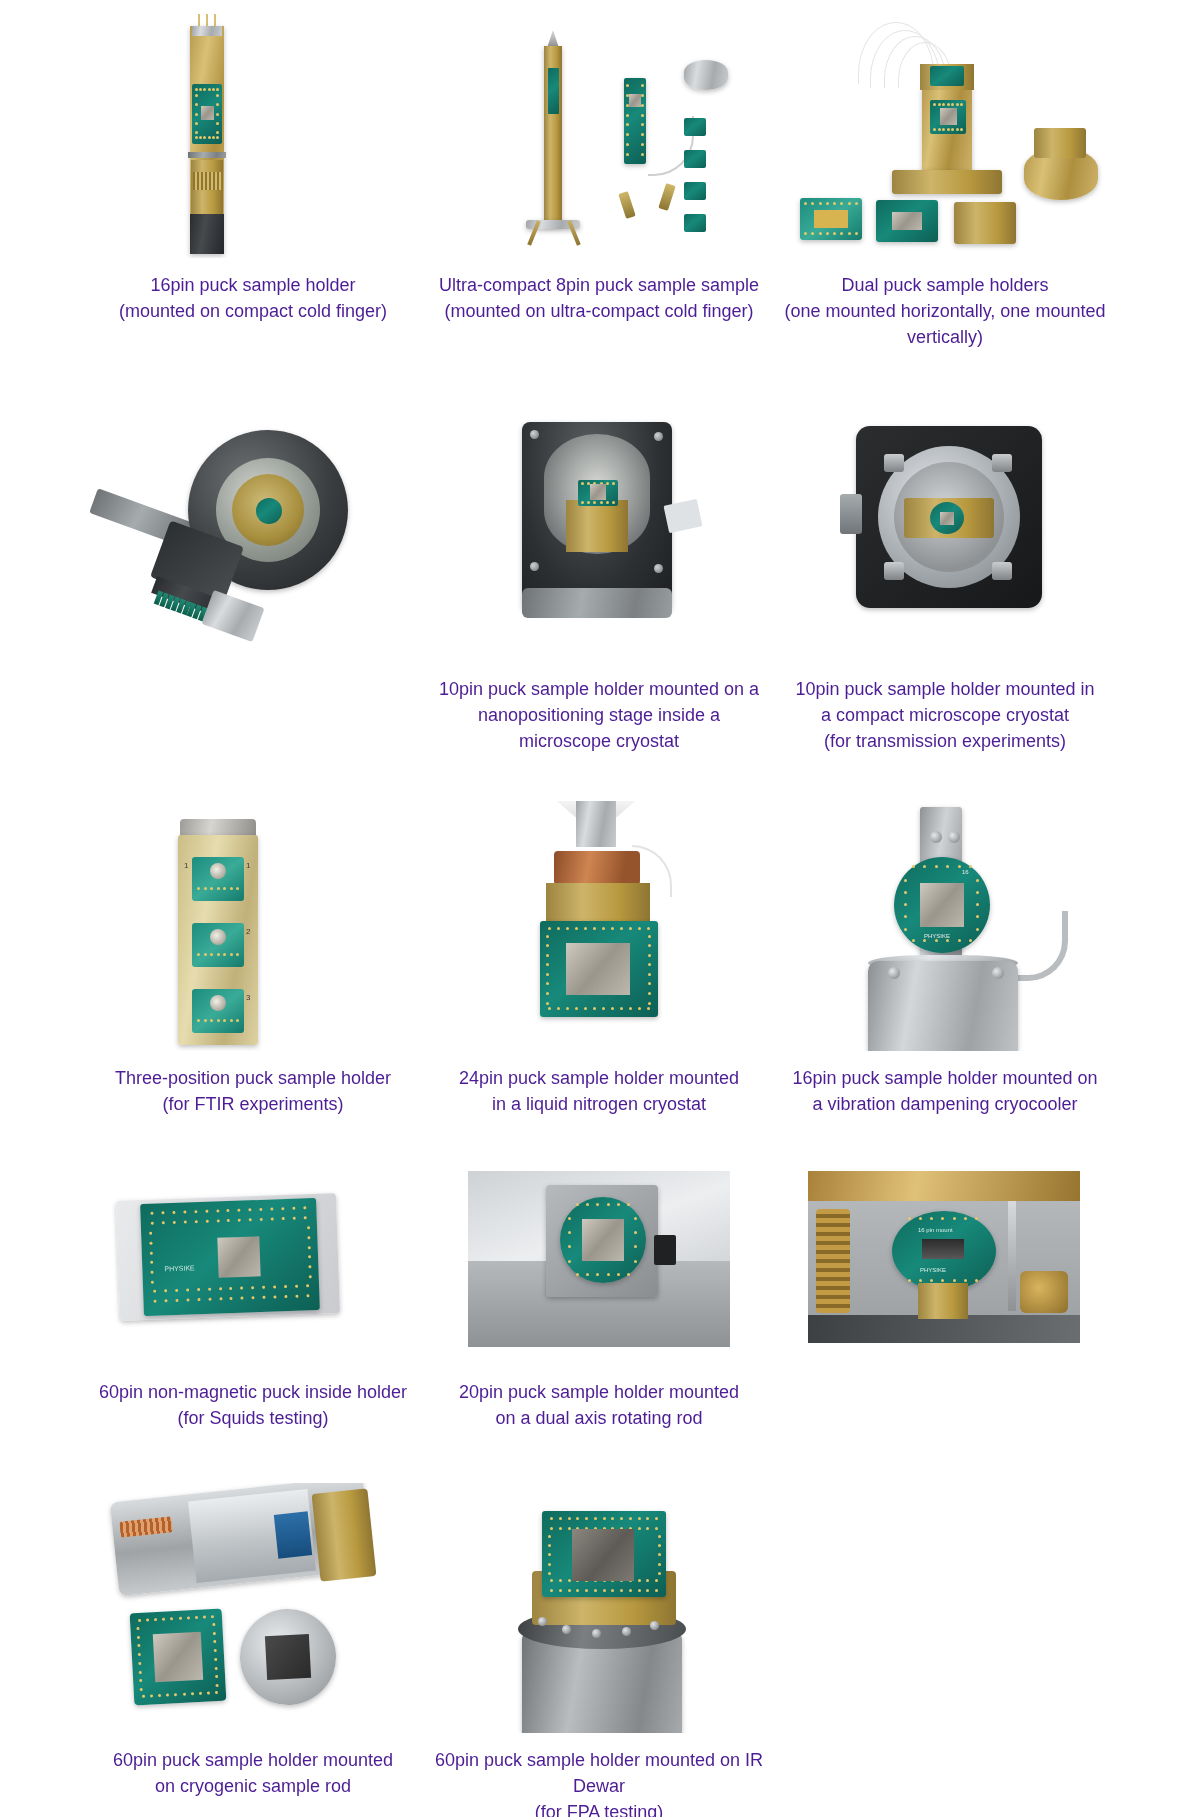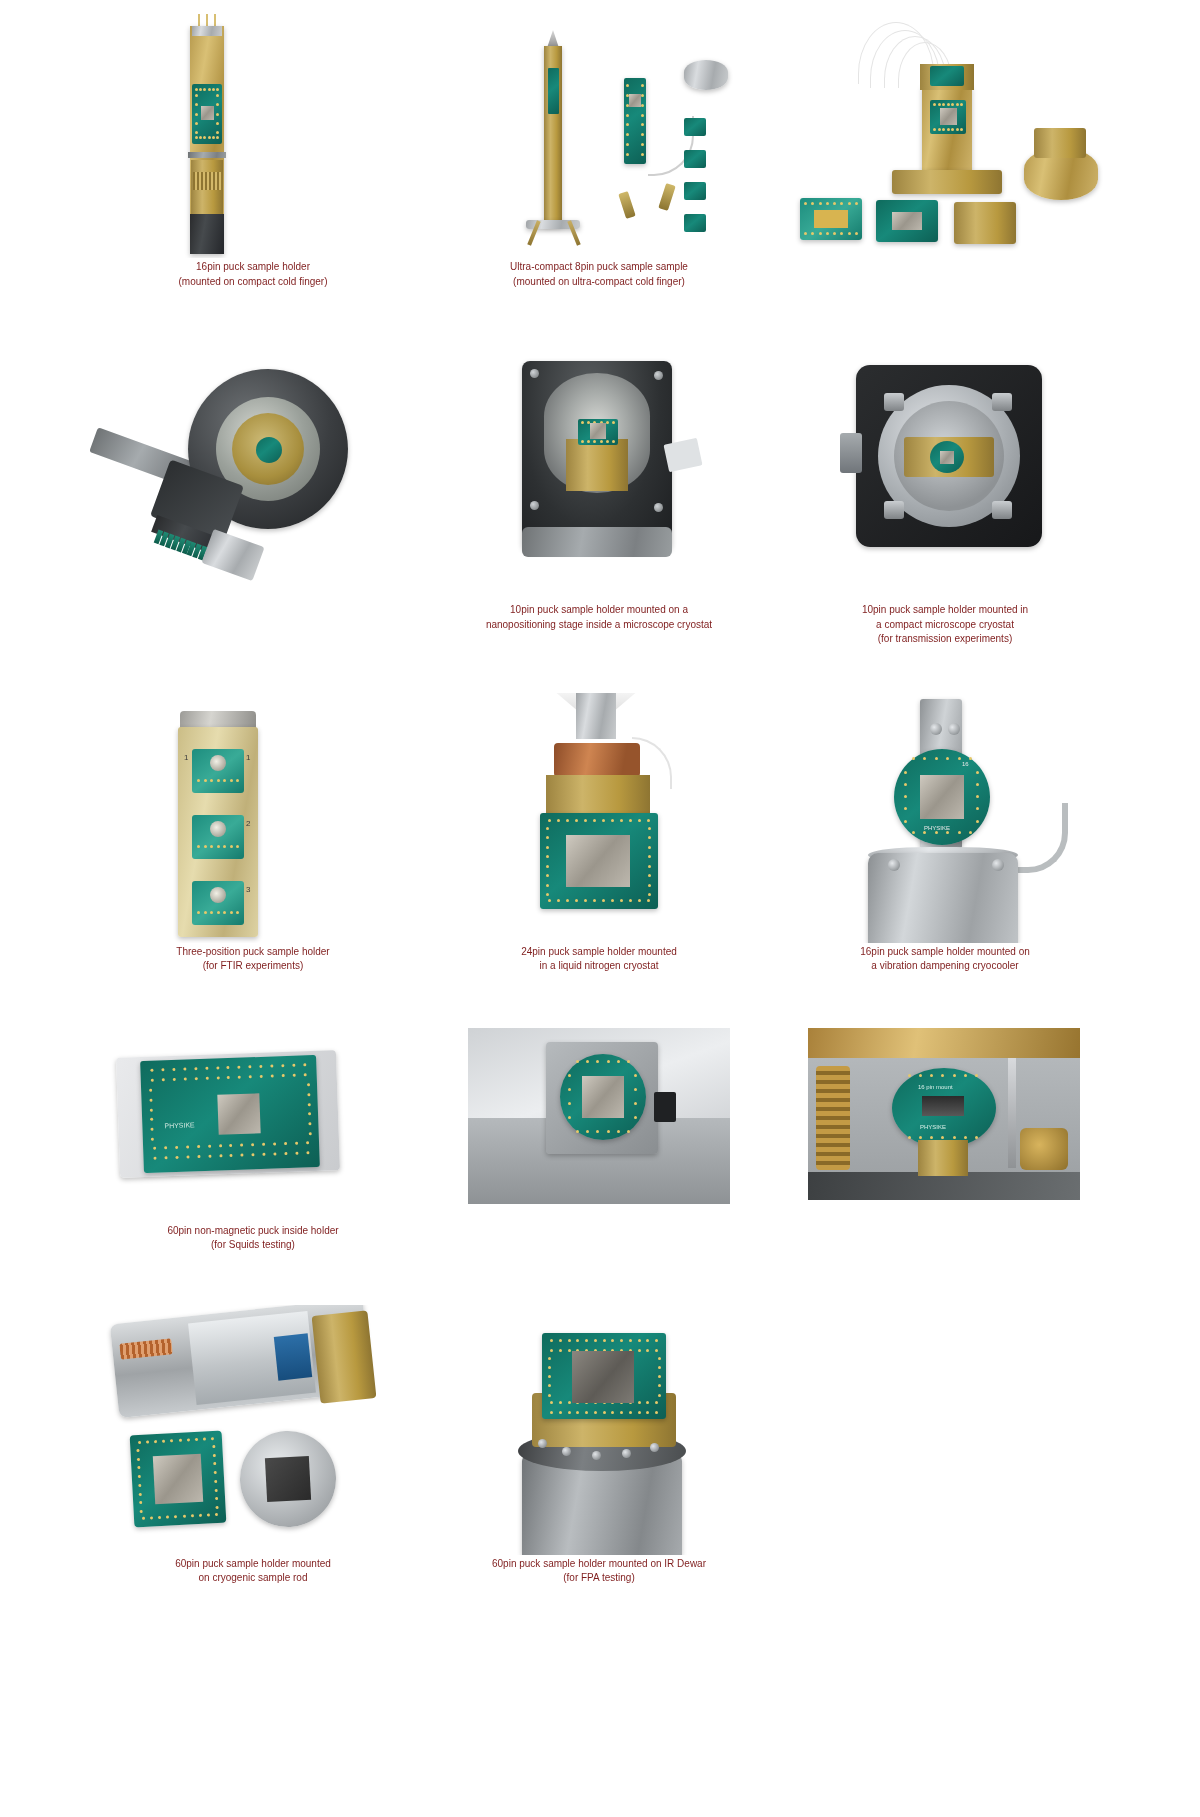--- a/index.html
+++ b/index.html
@@ -29,24 +29,24 @@
     align-items: center;
     padding: 0 4px;
   }
   .photo {
     position: relative;
     overflow: hidden;
     background: #ffffff;
   }
   .caption {
     text-align: center;
-    font-size: 10px;
+    font-size: 18px;
     line-height: 1.45;
-    color: #7f1d1d;
-    margin-top: 2px;
+    color: #4c1d95;
+    margin-top: 14px;
     white-space: pre-line;
   }
 
   
   .ph { position: absolute; }
   .brass { background: linear-gradient(100deg,#b79a4e 0%,#d9c075 28%,#ae8f3f 62%,#cdb269 100%); }
   .brass2 { background: linear-gradient(90deg,#9d8440 0%,#cdb469 35%,#b8993f 70%,#8e7532 100%); }
   .steel { background: linear-gradient(100deg,#9fa3a6 0%,#d9dcdf 30%,#a7abae 65%,#c9ccce 100%); }
   .steel-d { background: linear-gradient(100deg,#6f7375 0%,#a6abae 40%,#7c8083 75%,#989d9f 100%); }
   .dark { background: linear-gradient(100deg,#2a2b2d 0%,#464a4d 40%,#24262a 100%); }
@@ -372,20 +372,22 @@
               <i></i>
               <i></i>
             </div>
           <div class="ph gold-pad" style="left:14px;top:12px;width:34px;height:18px;"></div>
         </div>
         <div class="ph puckB pcb shadow">
           <div class="ph chip" style="left:16px;top:12px;width:30px;height:18px;"></div>
         </div>
         <div class="ph puckC brass2 shadow"></div>
       </div>
+      <div class="caption">Dual puck sample holders
+(one mounted horizontally, one mounted vertically)</div>
     </div>
   </div>
 
   <div class="grid-row" style="margin-top:62px;">
 
     <div class="cell">
       <div class="photo p4">
         <div class="ph arm steel-d"></div>
         <div class="ph drum shadow"></div>
         <div class="ph inner"></div>
@@ -763,20 +765,22 @@
           <div class="padcol" style="left:74px;top:20px;height:46px;">
               <i></i>
               <i></i>
               <i></i>
               <i></i>
             </div>
         </div>
         <div class="ph chip11 chip"></div>
         <div class="ph blkside"></div>
       </div>
+      <div class="caption">20pin puck sample holder mounted
+on a dual axis rotating rod</div>
     </div>
 
     <div class="cell">
       <div class="photo p12">
         <div class="ph cavity"></div>
         <div class="ph topbar"></div>
         <div class="ph botbar"></div>
         <div class="ph coil"></div>
         <div class="ph rodv"></div>
         <div class="ph disc12 pcb shadow">

